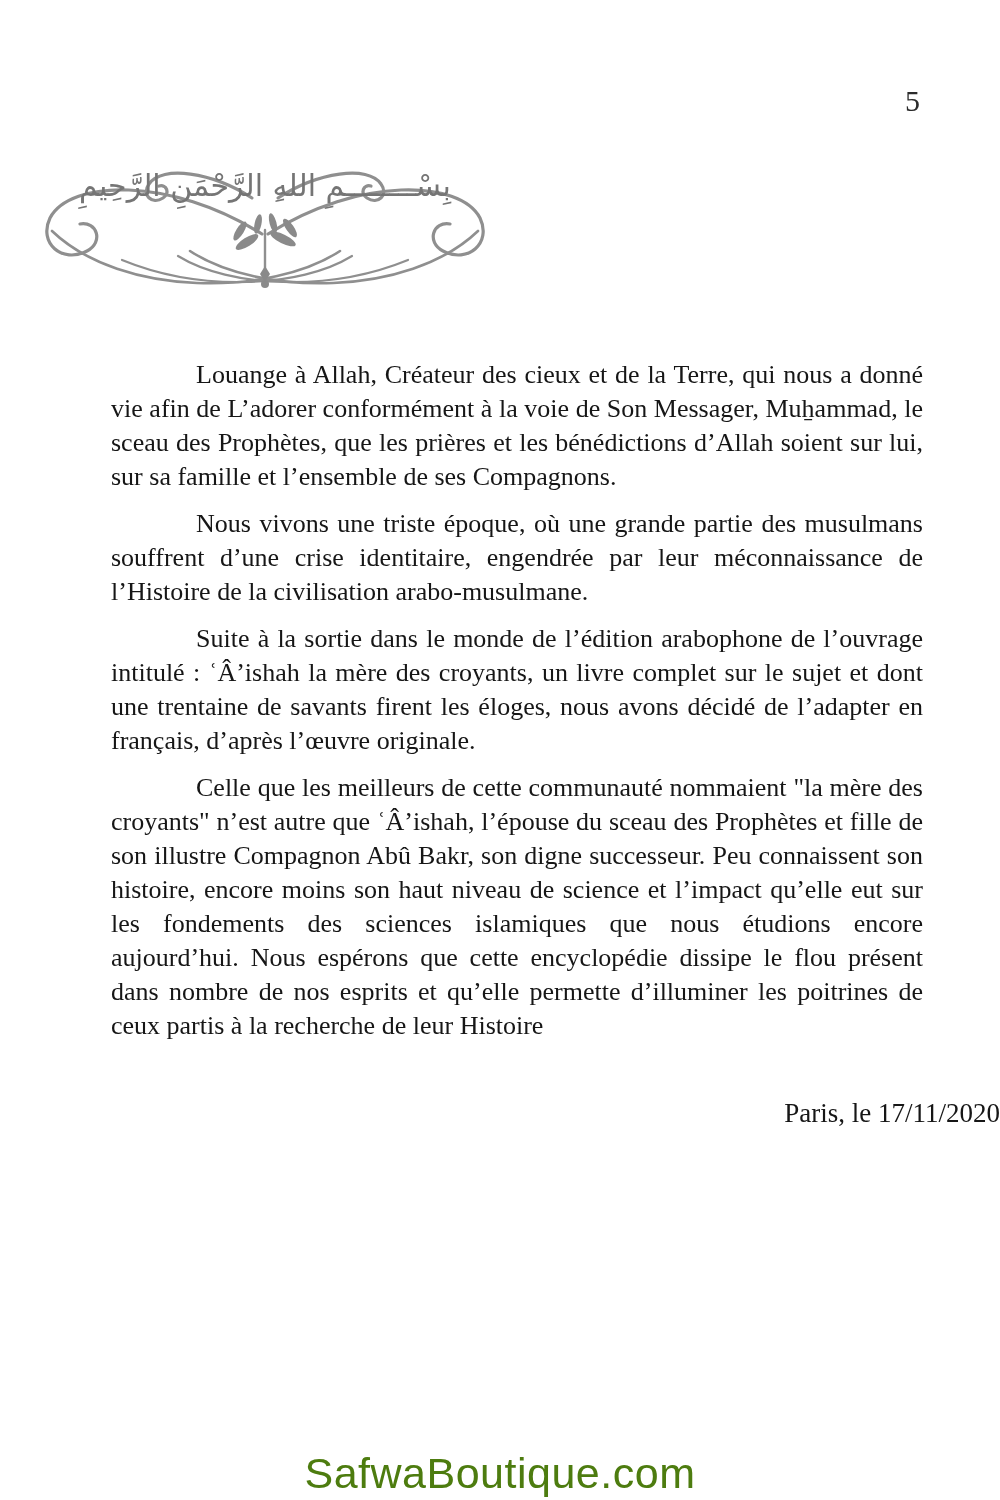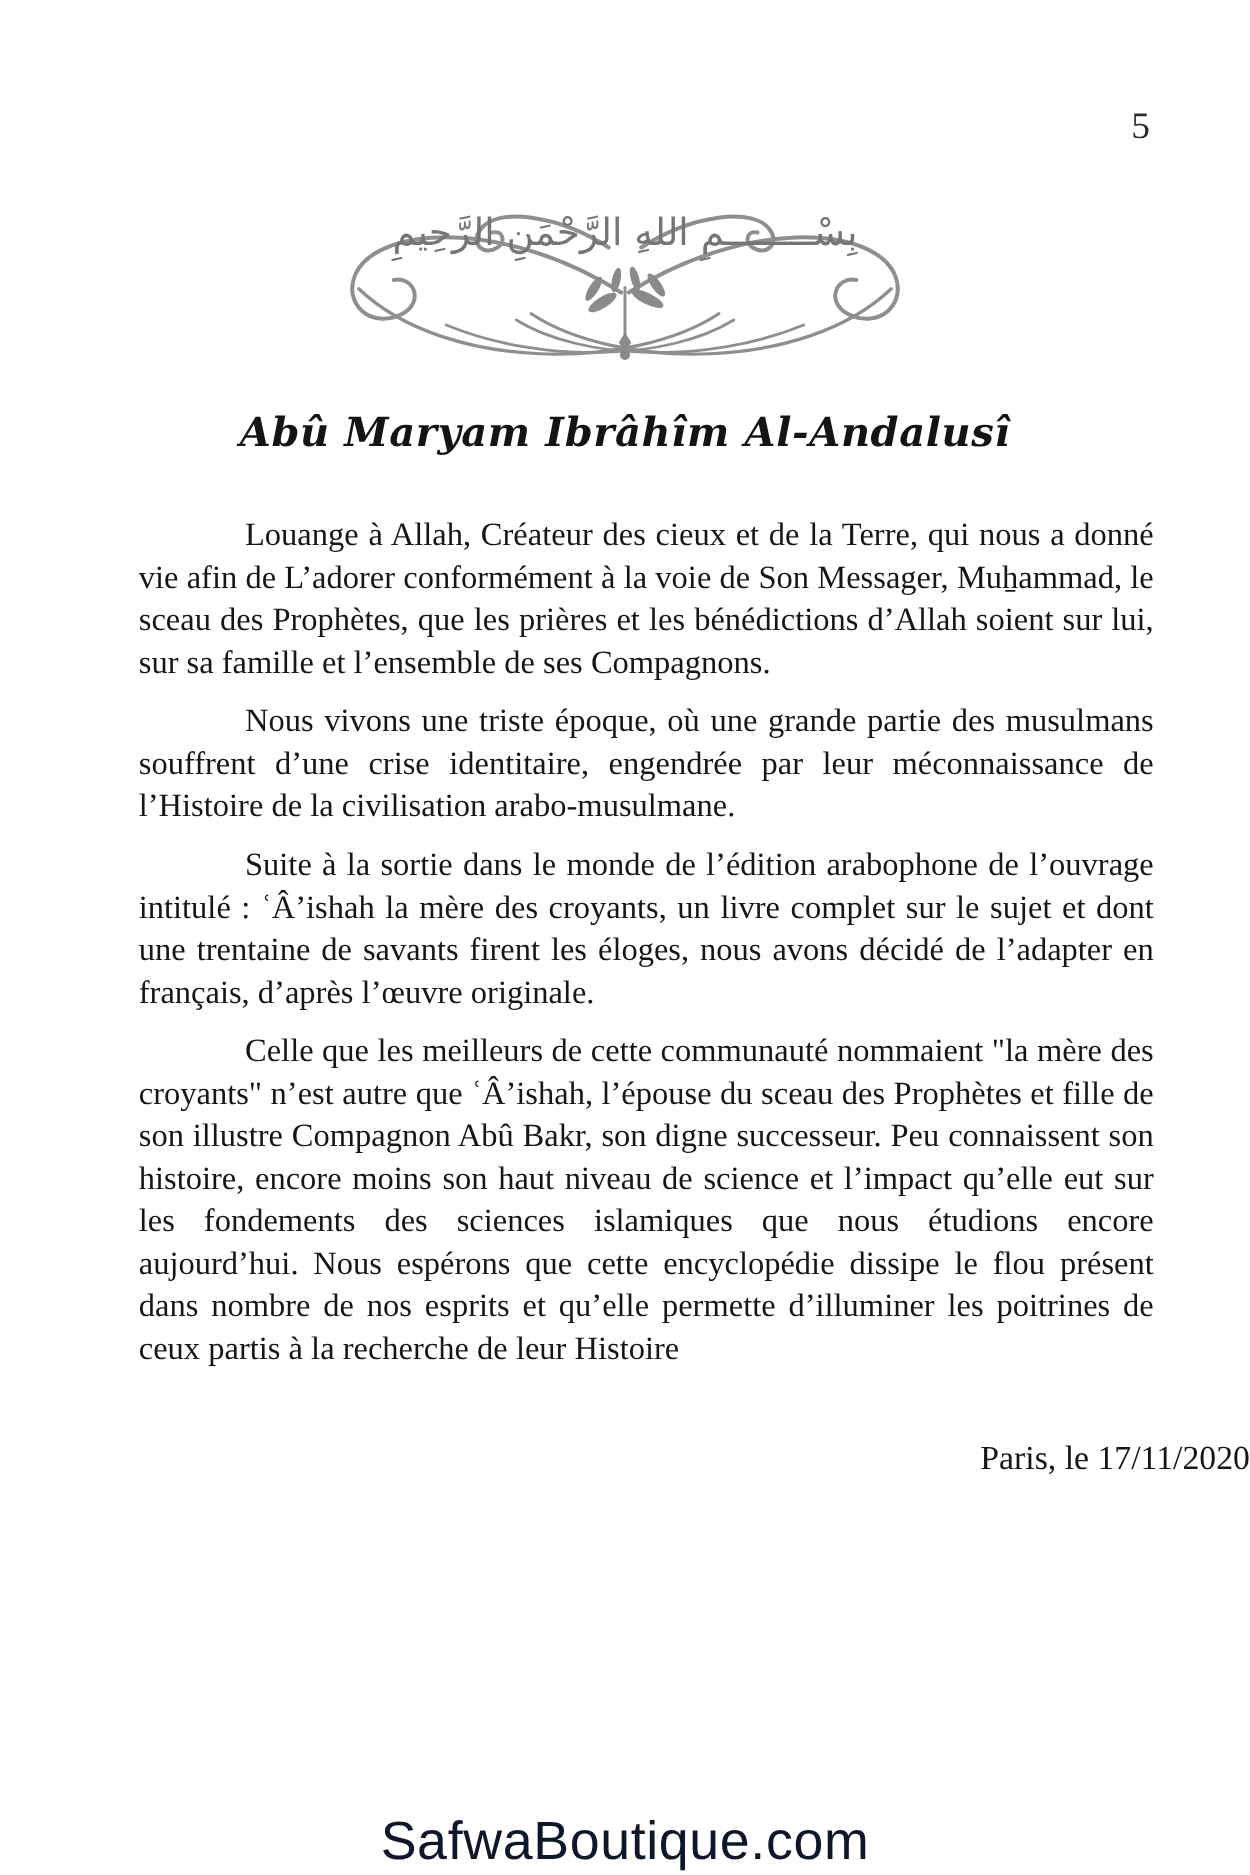--- a/index.html
+++ b/index.html
@@ -18,21 +18,21 @@
   }
   .page-number {
     position: absolute;
     top: 84px;
     right: 80px;
     font-size: 30px;
     color: #2b2b2b;
   }
   .ornament-wrap {
     padding-top: 138px;
-    text-align: center;
+    text-align: left;
   }
   .ornament-wrap svg {
     display: inline-block;
   }
   .title {
     margin-top: 50px;
     text-align: center;
     font-family: "DejaVu Serif", serif;
     font-style: italic;
     font-weight: 600;
@@ -116,26 +116,25 @@
         <ellipse cx="273" cy="85" rx="10" ry="3.4" transform="rotate(75 273 85)"></ellipse>
         <circle cx="265" cy="146" r="4"></circle>
         <path d="M 265 128 l 5 8 l -5 8 l -5 -8 z"></path>
       </g>
 
       <text x="265" y="58" text-anchor="middle" font-family="DejaVu Sans, sans-serif" font-size="30" fill="#757575">بِسْــــــــمِ اللهِ الرَّحْمَنِ الرَّحِيمِ</text>
     </svg>
   </div>
 
 
-  <div class="author">Abû Maryam Ibrâhîm Al-Andalusî</div>
 
   <div class="content">
     <p>Louange à Allah, Créateur des cieux et de la Terre, qui nous a donné vie afin de L’adorer conformément à la voie de Son Messager, Muẖammad, le sceau des Prophètes, que les prières et les bénédictions d’Allah soient sur lui, sur sa famille et l’ensemble de ses Compagnons.</p>
     <p>Nous vivons une triste époque, où une grande partie des musulmans souffrent d’une crise identitaire, engendrée par leur méconnaissance de l’Histoire de la civilisation arabo-musulmane.</p>
     <p>Suite à la sortie dans le monde de l’édition arabophone de l’ouvrage intitulé : ʿÂ’ishah la mère des croyants, un livre complet sur le sujet et dont une trentaine de savants firent les éloges, nous avons décidé de l’adapter en français, d’après l’œuvre originale.</p>
     <p>Celle que les meilleurs de cette communauté nommaient "la mère des croyants" n’est autre que ʿÂ’ishah, l’épouse du sceau des Prophètes et fille de son illustre Compagnon Abû Bakr, son digne successeur. Peu connaissent son histoire, encore moins son haut niveau de science et l’impact qu’elle eut sur les fondements des sciences islamiques que nous étudions encore aujourd’hui. Nous espérons que cette encyclopédie dissipe le flou présent dans nombre de nos esprits et qu’elle permette d’illuminer les poitrines de ceux partis à la recherche de leur Histoire</p>
   </div>
 
   <div class="date-line">Paris, le 17/11/2020</div>
 
-  <div class="footer-site" style="color: #0f172a;">SafwaBoutique.com</div>
+  <div class="footer-site" style="color: #4d7c0f;">SafwaBoutique.com</div>
 
 </div>
 
 </body></html>

